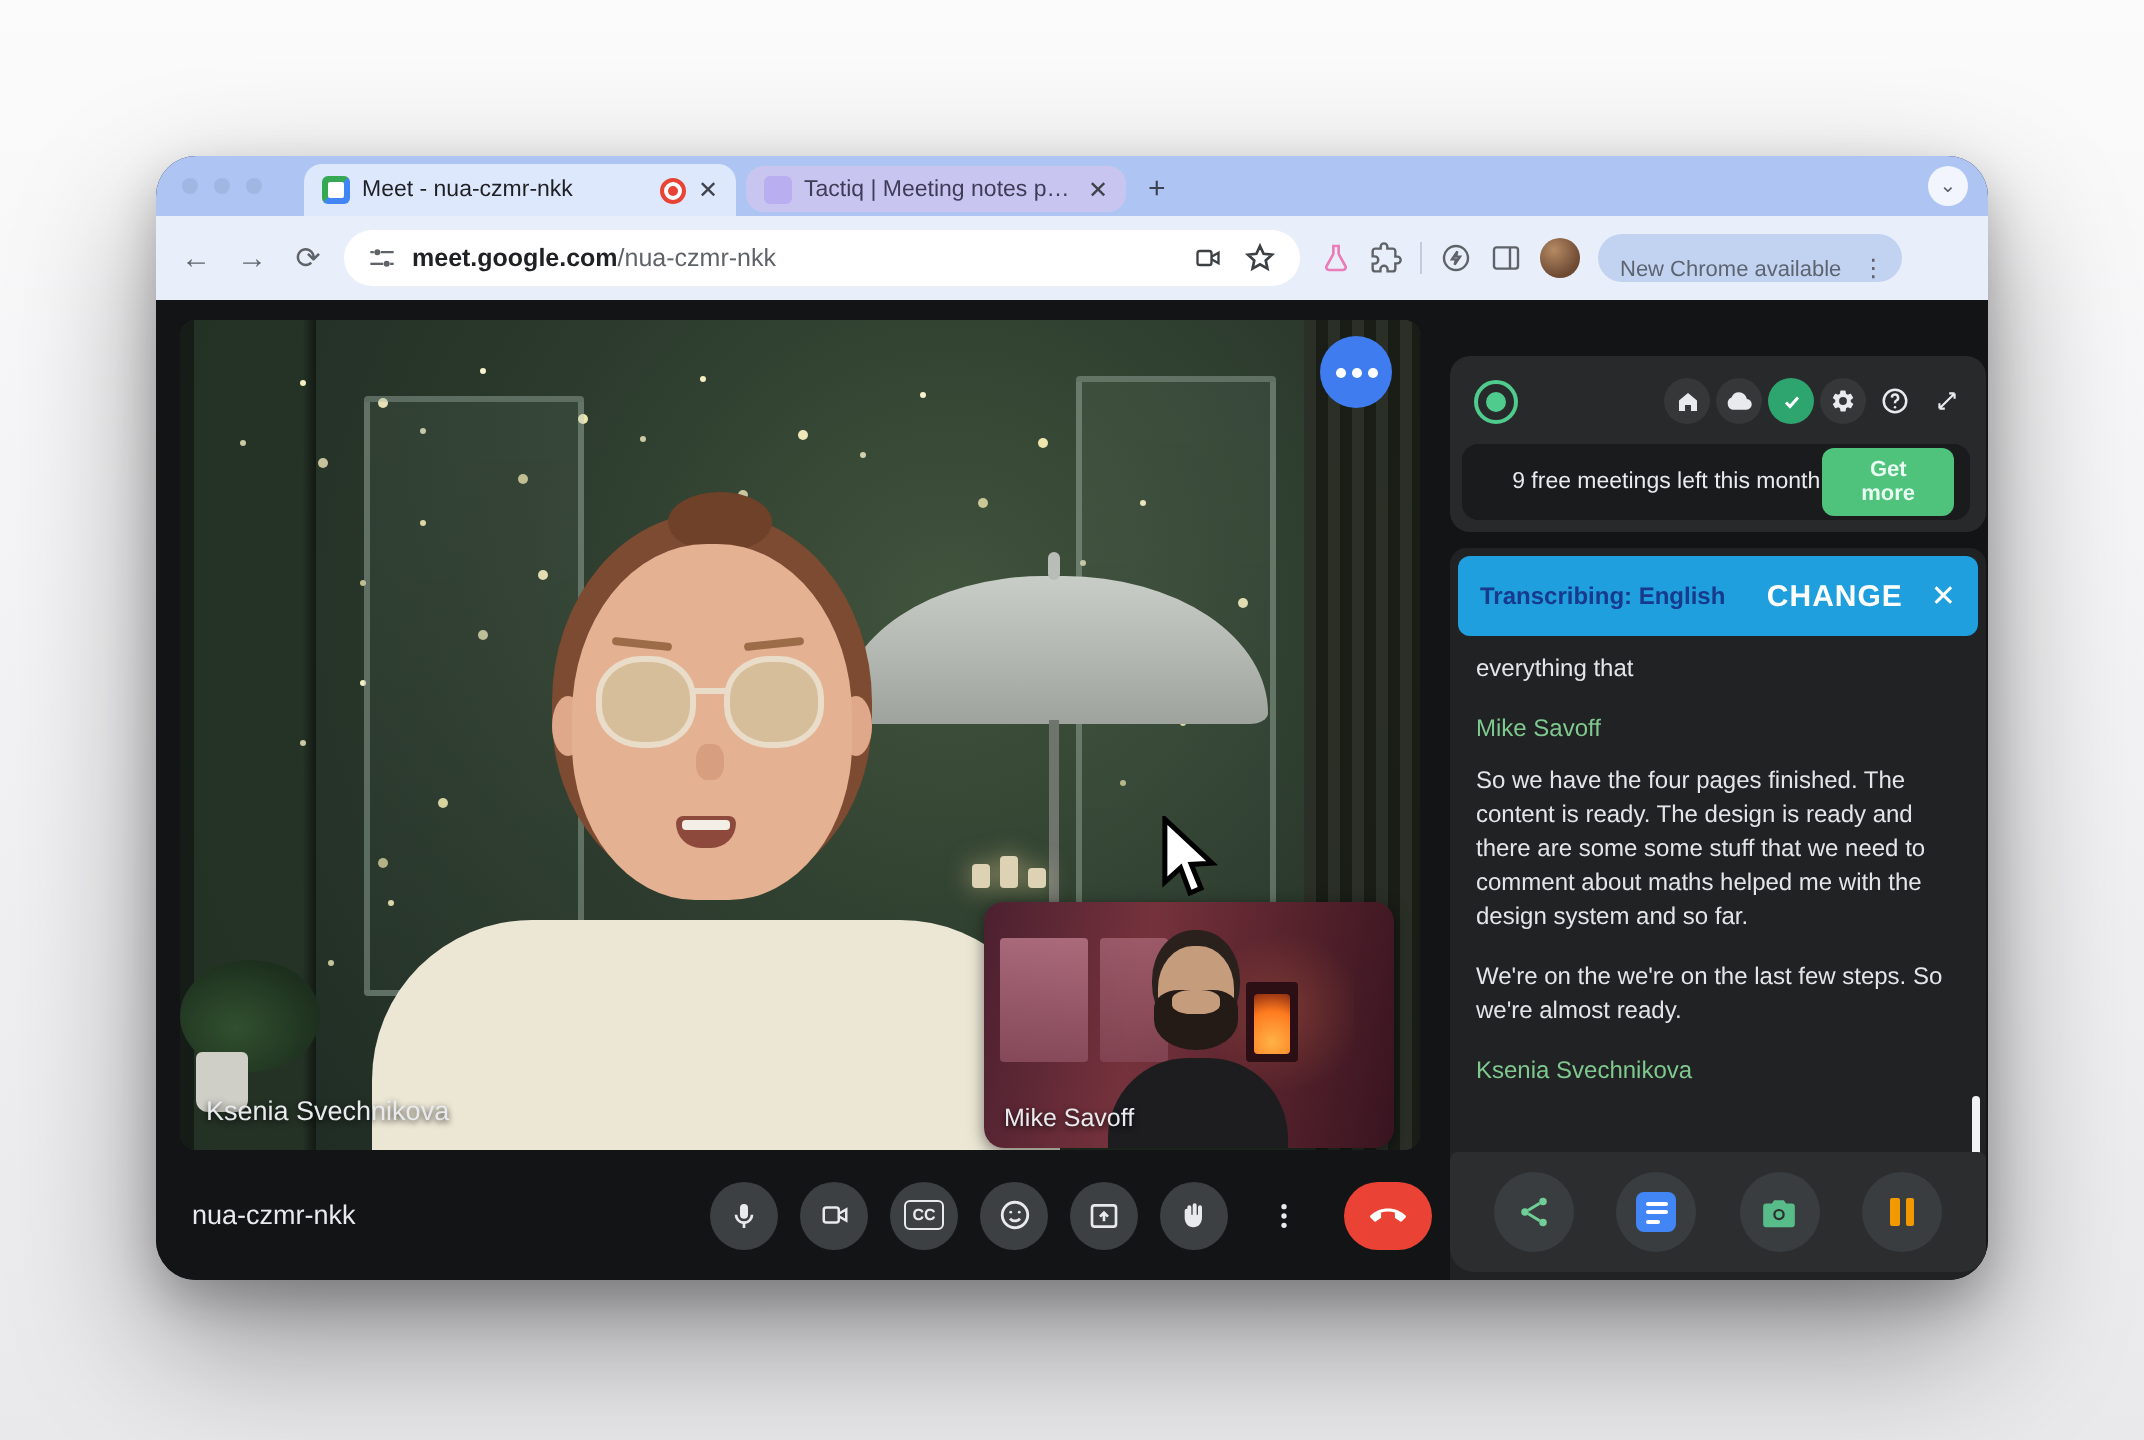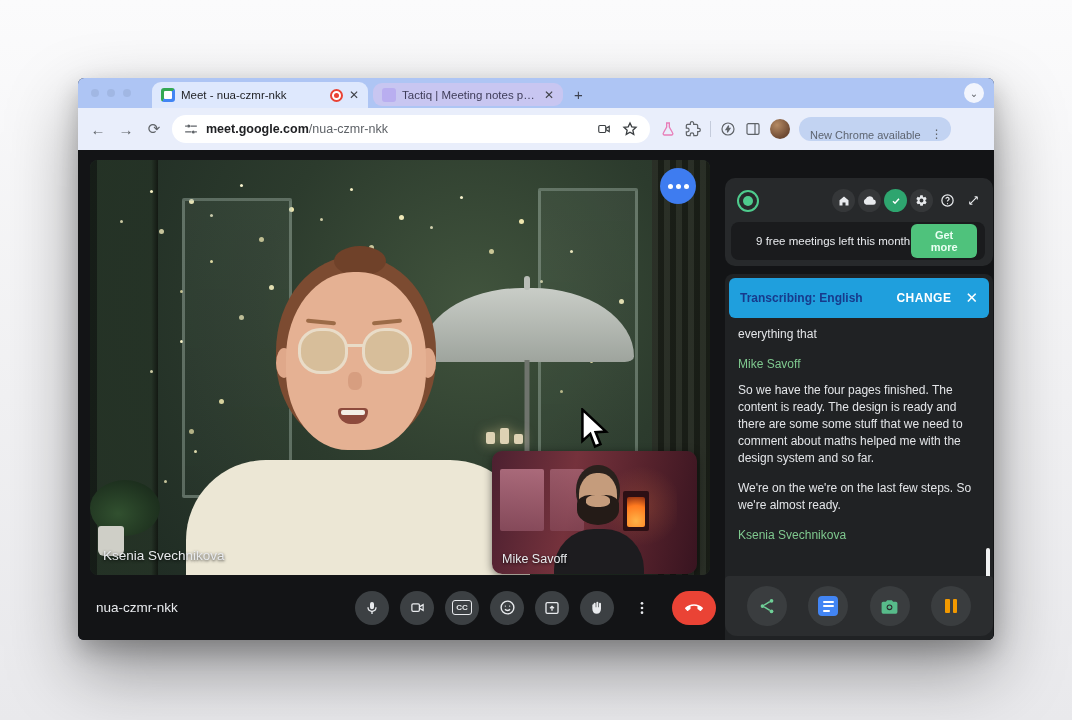--- a/index.html
+++ b/index.html
@@ -4,21 +4,21 @@
 <style>
   * { margin:0; padding:0; box-sizing:border-box; }
   html,body { width:1072px; height:720px; }
   body {
     font-family:"Liberation Sans","DejaVu Sans",sans-serif;
     background:linear-gradient(180deg,#fbfbfc 0%,#f1f1f3 55%,#e9e9ec 100%);
     position:relative; overflow:hidden;
   }
   .window {
     position:absolute; left:78px; top:78px; width:916px; height:562px;
-    border-radius:6px; overflow:hidden; background:#0f172a;
+    border-radius:20px; overflow:hidden; background:#0f172a;
     box-shadow:0 30px 70px rgba(0,0,0,.38), 0 10px 24px rgba(0,0,0,.22);
   }
   
   .tabstrip { position:absolute; left:0; top:0; right:0; height:30px; background:#aec5f4; }
   .traffic { position:absolute; left:13px; top:11px; display:flex; gap:8px; }
   .traffic span { width:8px; height:8px; border-radius:50%; background:#98abd6; opacity:.55; }
   .tab { position:absolute; top:4px; height:26px; display:flex; align-items:center; gap:6px;
          padding:0 9px; font-size:11.5px; border-radius:9px 9px 0 0; }
   .tab.active { left:74px; width:216px; background:#dee8fd; color:#1f2023; }
   .tab.other  { left:295px; width:190px; background:#c8c6f1; color:#3e3c58; border-radius:9px; top:5px; height:23px;}
@@ -139,21 +139,21 @@
   .hd-btn.plain { background:transparent; }
   .credits { position:absolute; left:6px; right:8px; top:44px; height:38px; background:#1a1b1d; border-radius:8px;
              display:flex; align-items:center; padding:0 8px; }
   .credits .txt { color:#e8eaed; font-size:11.5px; line-height:1.3; width:158px; text-align:center; margin-left:16px;}
   .getmore { margin-left:auto; background:#4fc27c; color:#eafff3; font-size:11px; font-weight:bold;
              border-radius:6px; padding:5px 9px;text-align:center; }
   .sb-panel { position:absolute; left:0; right:2px; top:104px; height:368px; background:#202224; border-radius:8px 8px 0 0; }
   .banner { position:absolute; left:4px; right:4px; top:4px; height:40px; background:#1f9fdd; border-radius:6px;
             display:flex; align-items:center; padding:0 11px; }
   .banner .tlabel { color:#173a8c; font-weight:bold; font-size:12px; }
-  .banner .change { margin-left:auto; color:#fff; font-weight:bold; font-size:12px; letter-spacing:.5px; }
+  .banner .change { margin-left:auto; color:#fff; font-weight:bold; font-size:15px; letter-spacing:.5px; }
   .banner .bx { color:#fff; font-size:15px; margin-left:14px; font-weight:bold;}
   .transcript { position:absolute; left:13px; right:16px; top:52px; bottom:46px; overflow:hidden;
                 color:#e3e5e8; font-size:12px; line-height:1.42; }
   .t-speaker { color:#7fc98f; margin:13px 0 9px; font-size:12px; }
   .t-para { margin-bottom:13px; }
   .sb-scrollthumb { position:absolute; right:3px; bottom:52px; width:4px; height:42px; border-radius:2px; background:#f1f3f4; }
   .sb-tabs { position:absolute; left:0; right:0; bottom:0; height:40px; display:flex; }
   .sb-tab { flex:1; display:flex; align-items:center; justify-content:center; gap:8px;
             font-size:11px; letter-spacing:.8px; color:#9aa0a6; position:relative; }
   .sb-tab.active { color:#f1f3f4;justify-content:flex-end; }

